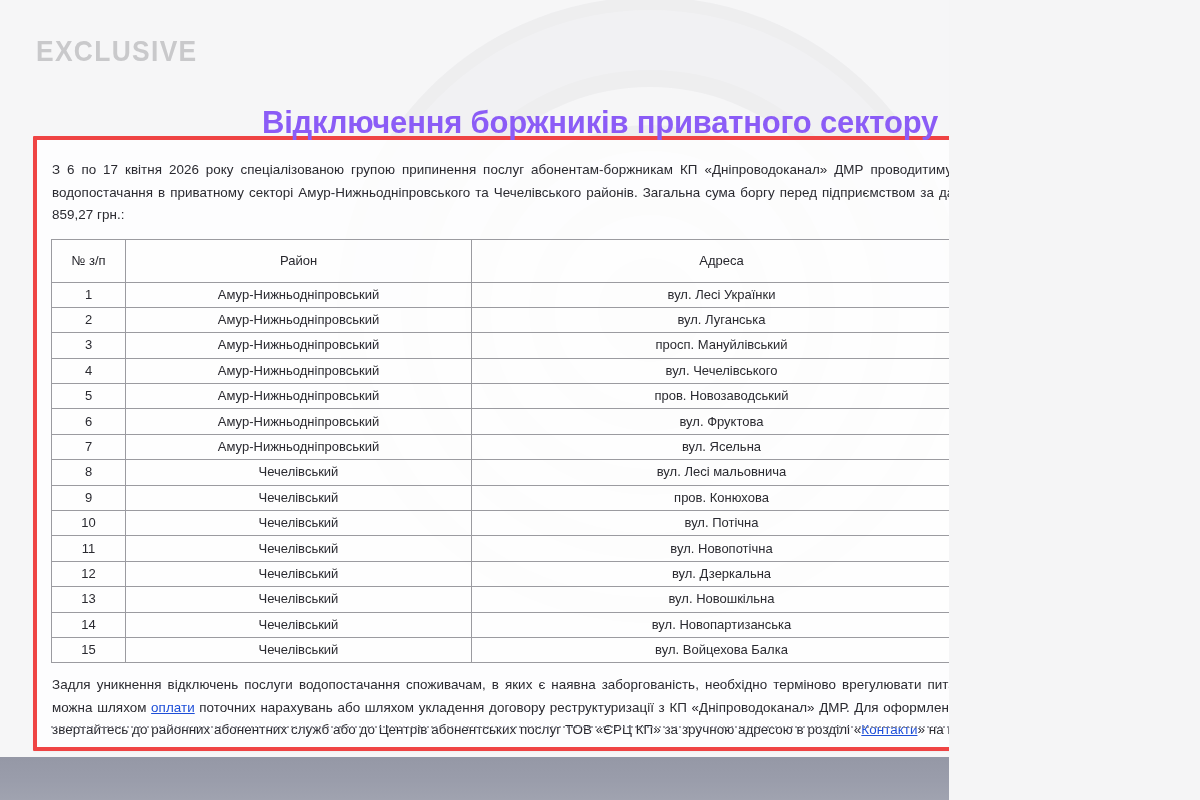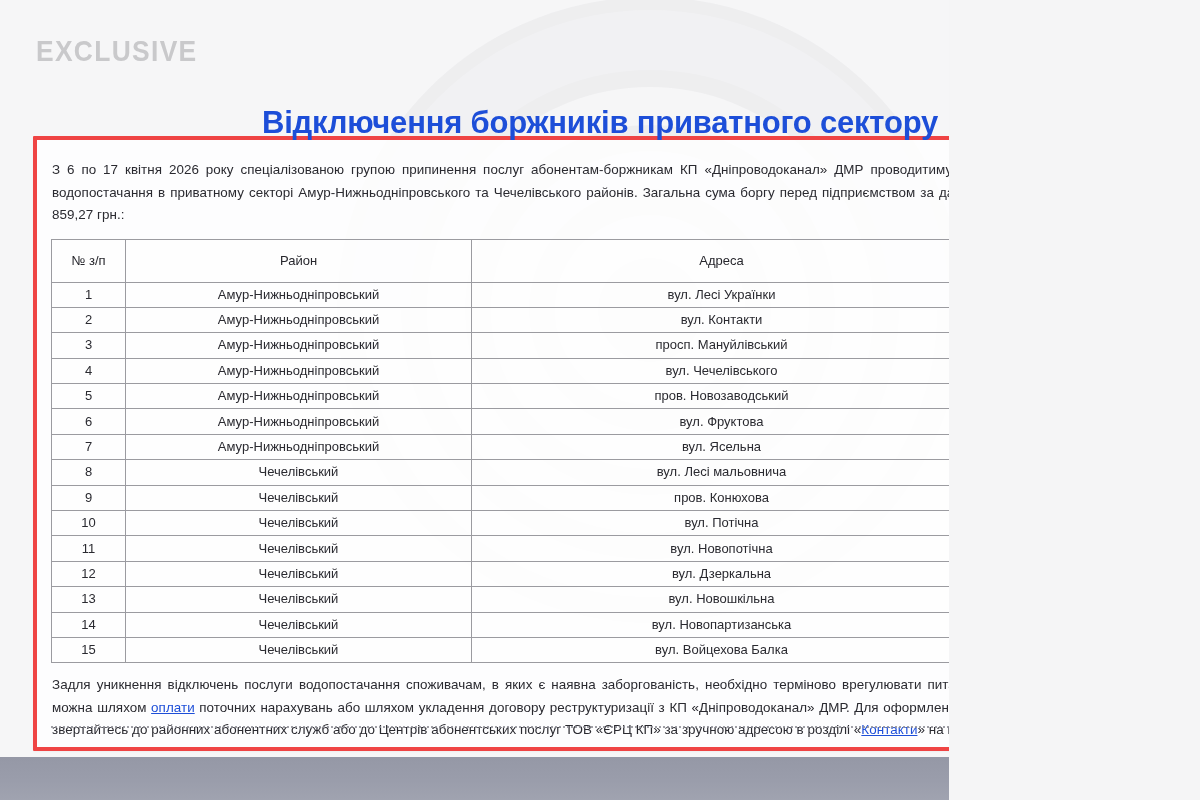--- a/index.html
+++ b/index.html
@@ -78,21 +78,21 @@
   .logo-eye svg { display: block; width: 27px; height: 27px; }
 
   
   .headline {
     position: absolute;
     left: 0; top: 84px;
     width: 1200px;
     text-align: center;
     font-size: 31px;
     font-weight: 700;
-    color: #1d4ed8;
+    color: #8b5cf6;
     letter-spacing: -.2px;
     z-index: 3;
     white-space: nowrap;
   }
 
   
   .card {
     position: absolute;
     left: 33px; top: 136px;
     width: 1134px; height: 615px;
@@ -232,21 +232,21 @@
             <tr>
               <td>1</td>
               <td>Амур-Нижньодніпровський</td>
               <td>вул. Лесі Українки</td>
               <td>2</td>
               <td>31 365,48</td>
             </tr>
             <tr>
               <td>2</td>
               <td>Амур-Нижньодніпровський</td>
-              <td>вул. Контакти</td>
+              <td>вул. Луганська</td>
               <td>1</td>
               <td>33271,06</td>
             </tr>
             <tr>
               <td>3</td>
               <td>Амур-Нижньодніпровський</td>
               <td>просп. Мануйлівський</td>
               <td>2</td>
               <td>47 835,15</td>
             </tr>

